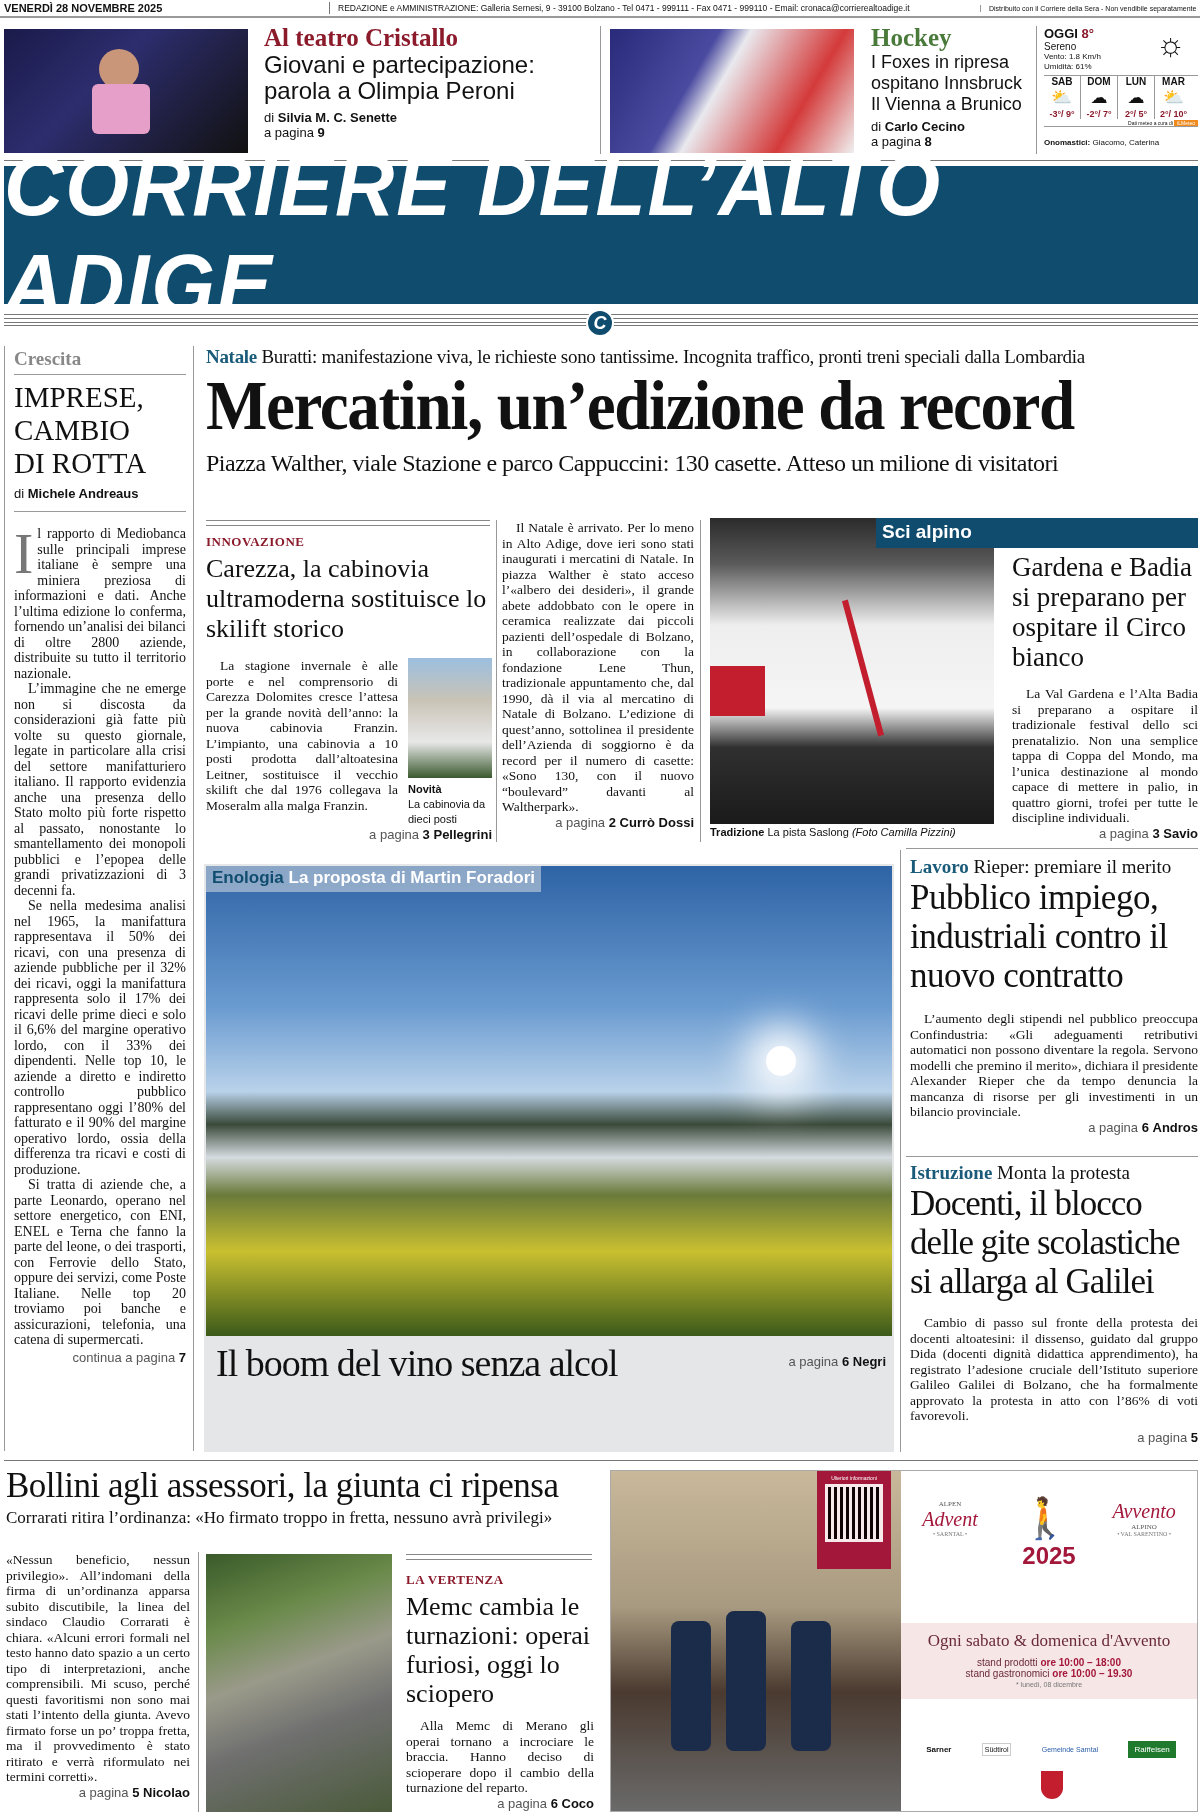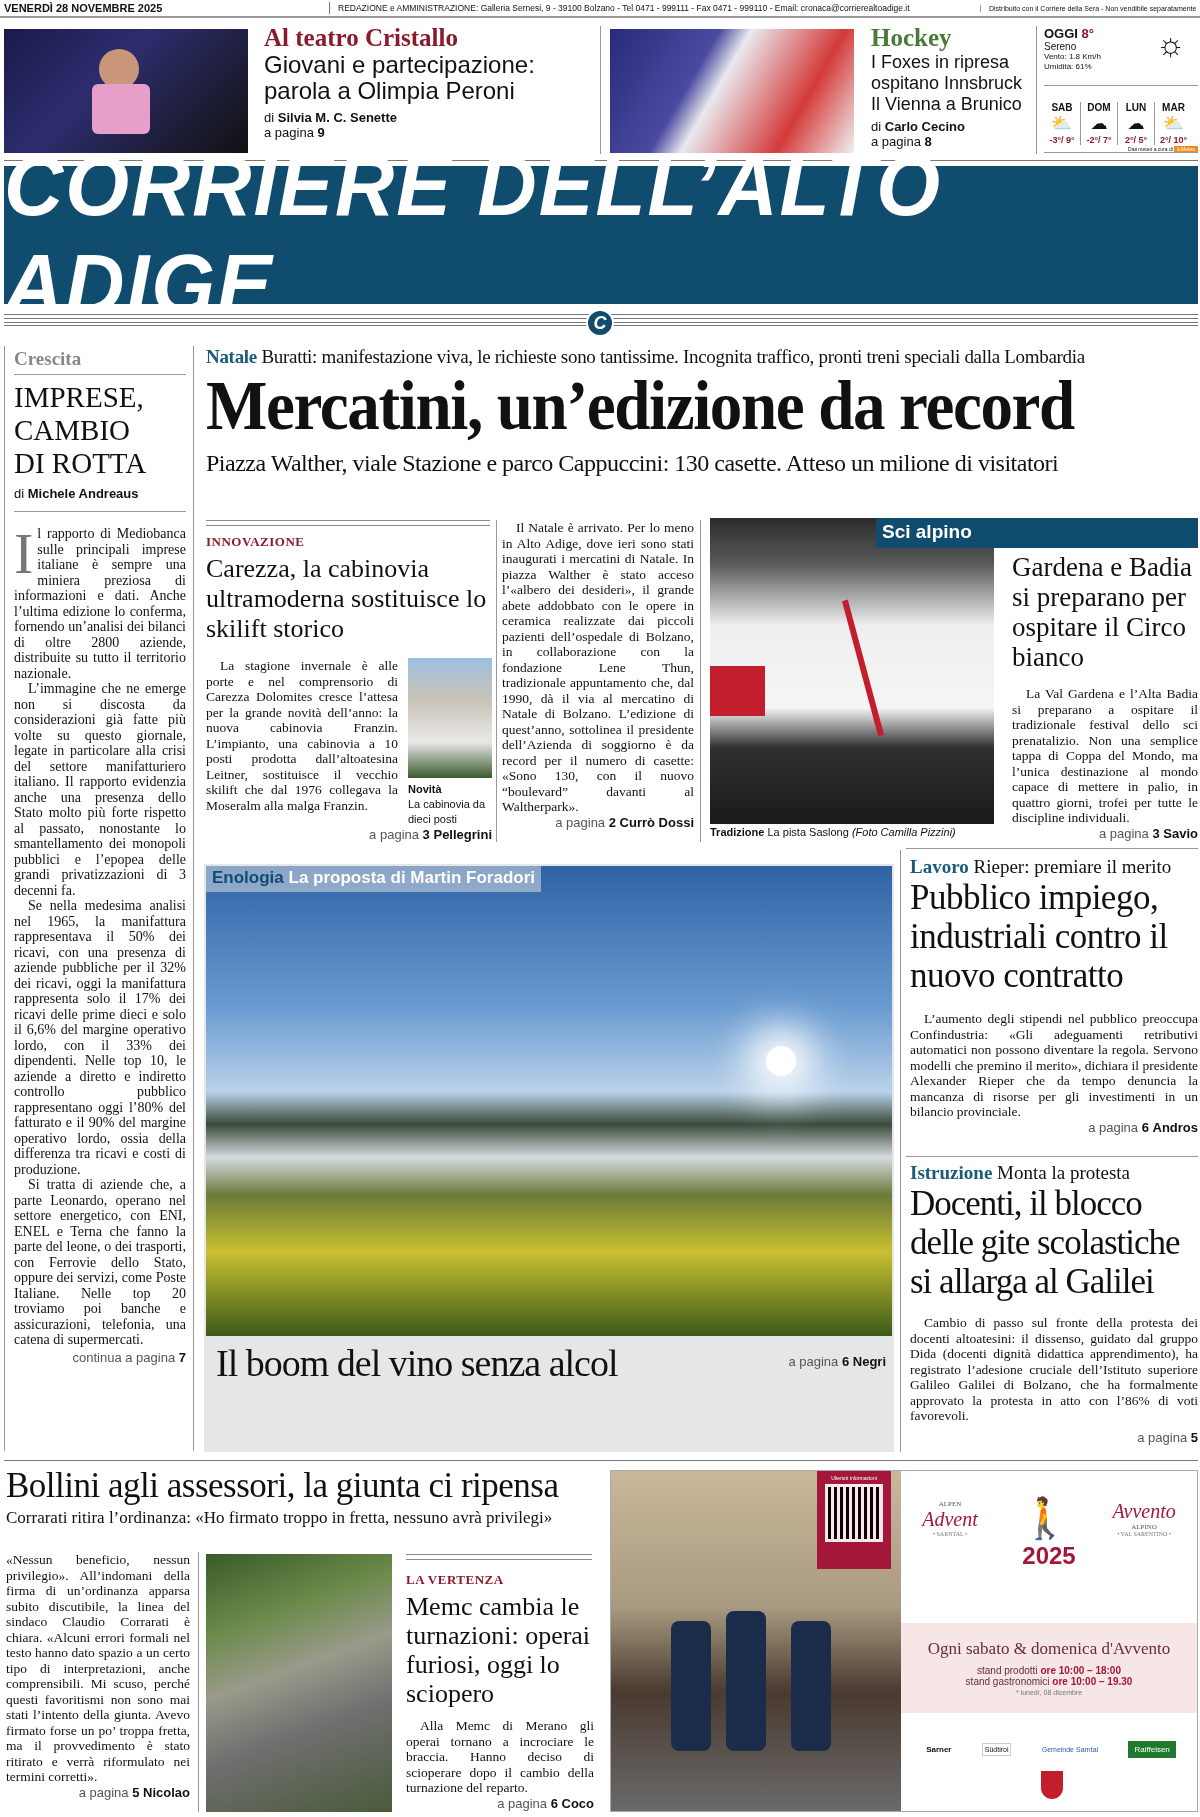--- a/index.html
+++ b/index.html
@@ -73,21 +73,21 @@
   <div class="teaser-by"><span>a pagina</span> <b>8</b></div>
 </div>
 <div class="abs vline" style="left:1036px;top:26px;height:128px"></div>
 
 <div class="abs weather" style="left:1044px;top:26px;width:154px;height:128px">
   <div style="font-weight:bold;font-size:13px"><span>OGGI</span> <span style="color:#8b1a2b">8°</span></div>
   <div style="font-size:10px;line-height:11px">Sereno</div>
   <div style="font-size:8px;line-height:10px">Vento: 1.8 Km/h</div>
   <div style="font-size:8px;line-height:10px">Umidità: 61%</div>
   <div class="abs" style="left:112px;top:2px;font-size:32px;line-height:32px">☼</div>
-  <div style="border-top:1px solid #999;margin-top:13px;padding-top:16px;display:flex">
+  <div style="border-top:1px solid #999;margin-top:3px;padding-top:0;display:flex">
     <div class="wday">
         <span>SAB</span>
         <span class="wicon">⛅</span>
         <span class="wtemp">-3°/ 9°</span>
       </div>
     <div class="wday">
         <span>DOM</span>
         <span class="wicon">☁</span>
         <span class="wtemp">-2°/ 7°</span>
       </div>
@@ -256,21 +256,21 @@
         </div>
       <div style="font-size:40px;color:#2a5ea8">🚶</div>
       <div style="color:#a3173a;font-family:'Liberation Serif',serif">
           <div style="font-size:20px;font-style:italic">Avvento</div>
           <div style="font-size:7px;color:#555">ALPINO</div>
           <div style="font-size:6px;color:#777">• VAL SARENTINO •</div>
         </div>
     </div>
     <div class="sans" style="font-size:24px;font-weight:bold;color:#a3173a;">2025</div>
   </div>
-  <div class="abs" style="left:290px;top:152px;width:296px;height:90px;background:#f6e6e6;text-align:center;padding-top:16px">
+  <div class="abs" style="left:290px;top:152px;width:296px;height:76px;background:#f6e6e6;text-align:center;padding-top:8px">
     <div style="font-size:17px;color:#6a2a3a">Ogni sabato &amp; domenica d'Avvento</div>
     <div class="sans" style="font-size:10px;color:#6a2a3a;margin-top:6px"><span>stand prodotti</span> <b style="color:#a3173a">ore 10:00 – 18:00</b></div>
     <div class="sans" style="font-size:10px;color:#6a2a3a"><span>stand gastronomici</span> <b style="color:#a3173a">ore 10:00 – 19.30</b></div>
     <div class="sans" style="font-size:7px;color:#777;margin-top:2px">* lunedì, 08 dicembre</div>
   </div>
   <div class="abs" style="left:300px;top:270px;width:280px;display:flex;justify-content:space-around;align-items:center">
     <div class="sans" style="font-size:8px;font-weight:bold">Sarner</div>
     <div class="sans" style="font-size:7px;border:1px solid #ccc;padding:2px">Südtirol</div>
     <div class="sans" style="font-size:7px;color:#2a5ea8">Gemeinde Sarntal</div>
     <div class="sans" style="font-size:8px;background:#1f7a2e;color:#fff;padding:4px 6px">Raiffeisen</div>

